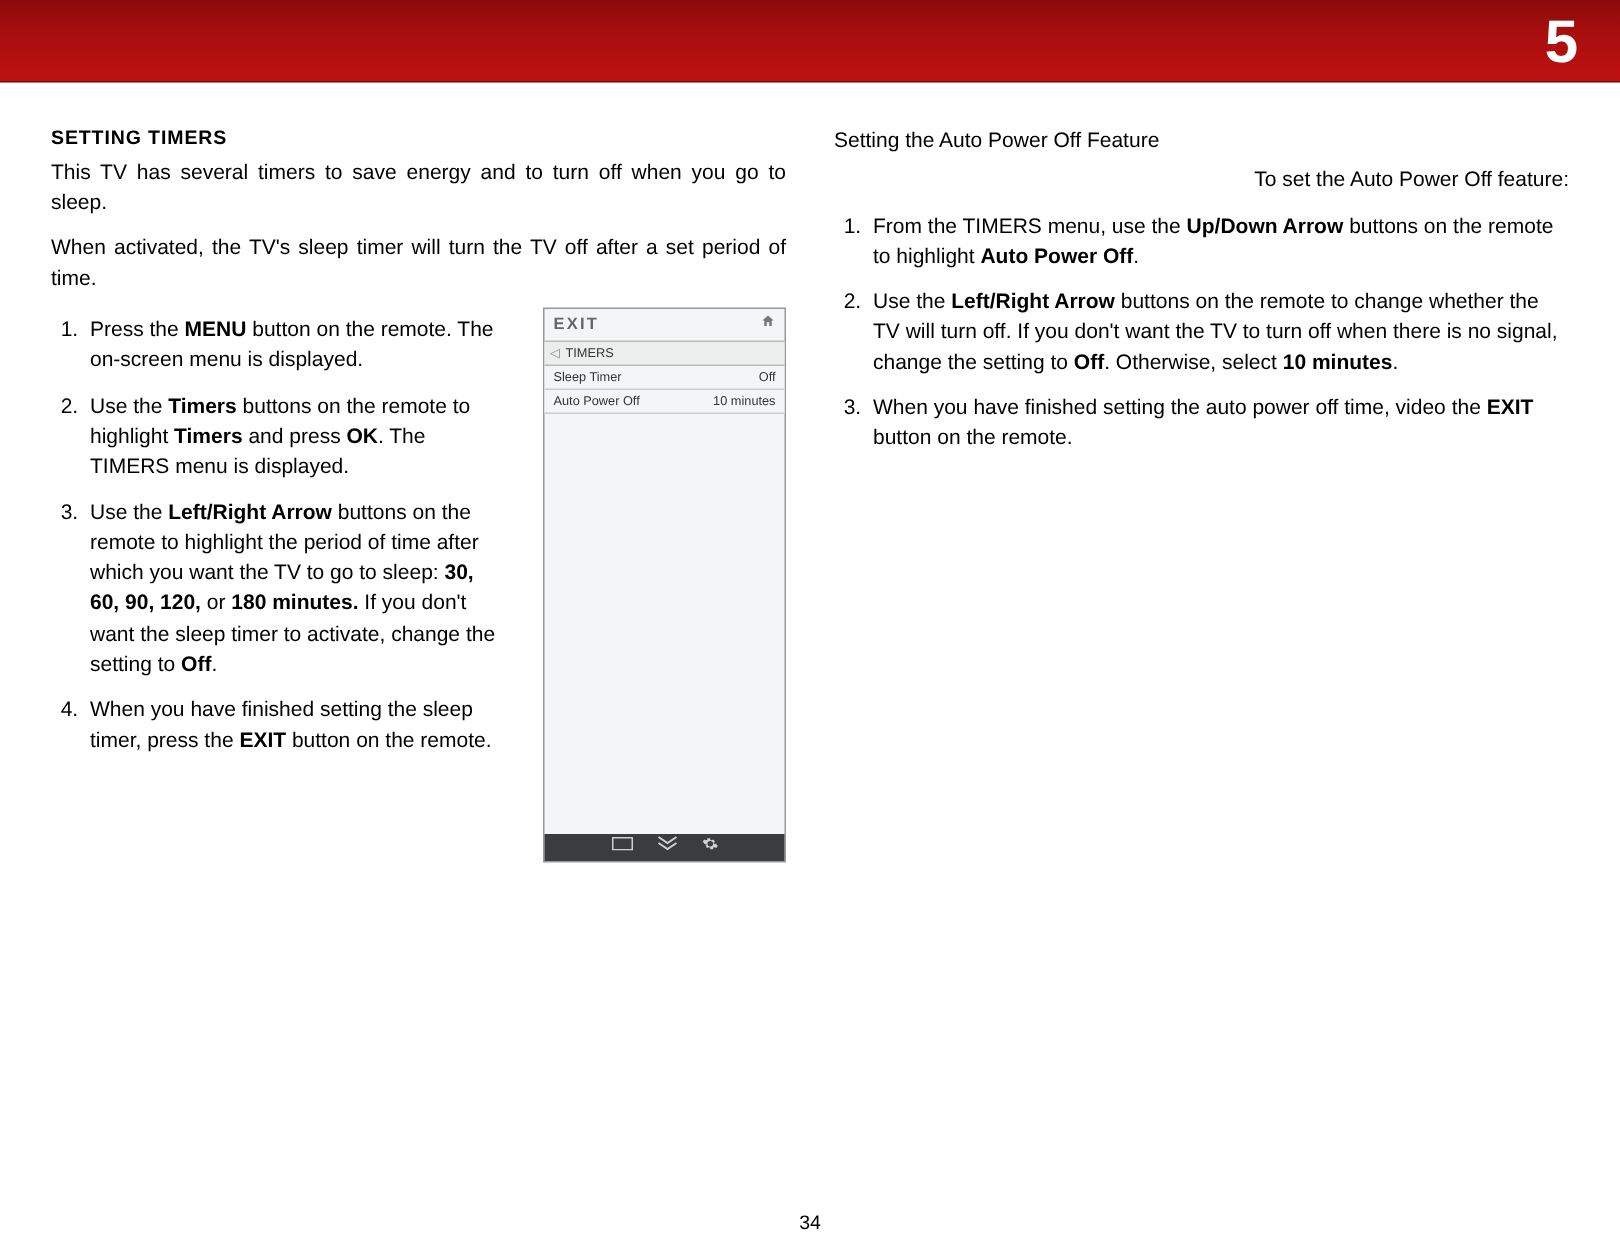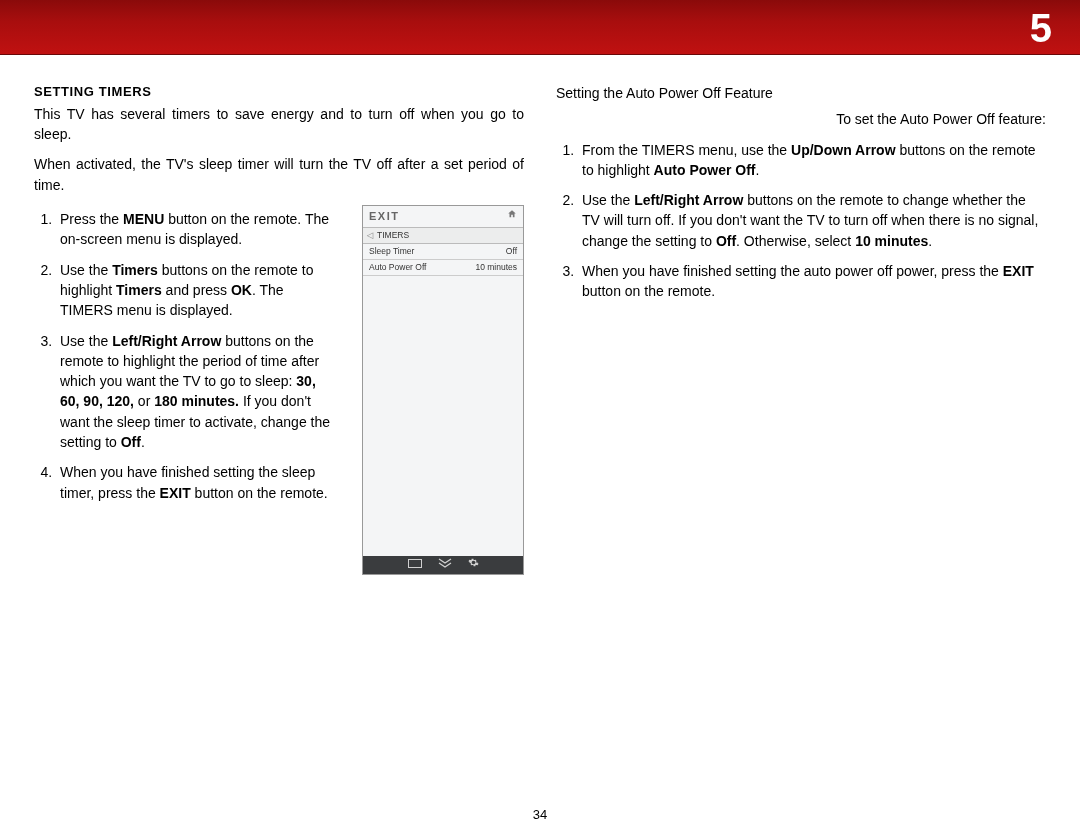--- a/index.html
+++ b/index.html
@@ -104,20 +104,20 @@
       <div class="subheading" style="margin-top:0">Setting the Auto Power Off Feature</div>
       <p>To set the Auto Power Off feature:</p>
       <ol>
         <li>
           <span>From the TIMERS menu, use the </span><span class="bold">Up/Down Arrow</span><span> buttons on the remote to highlight </span><span class="bold">Auto Power Off</span><span>.</span>
         </li>
         <li>
           <span>Use the </span><span class="bold">Left/Right Arrow</span><span> buttons on the remote to change whether the TV will turn off. If you don't want the TV to turn off when there is no signal, change the setting to </span><span class="bold">Off</span><span>. Otherwise, select </span><span class="bold">10 minutes</span><span>.</span>
         </li>
         <li>
-          <span>When you have finished setting the auto power off power, press the </span><span class="bold">EXIT</span><span> button on the remote.</span>
+          <span>When you have finished setting the auto power off time, video the </span><span class="bold">EXIT</span><span> button on the remote.</span>
         </li>
       </ol>
     </div>
   </div>
 
   <div class="page-number">34</div>
 </div>
 
 </body></html>

